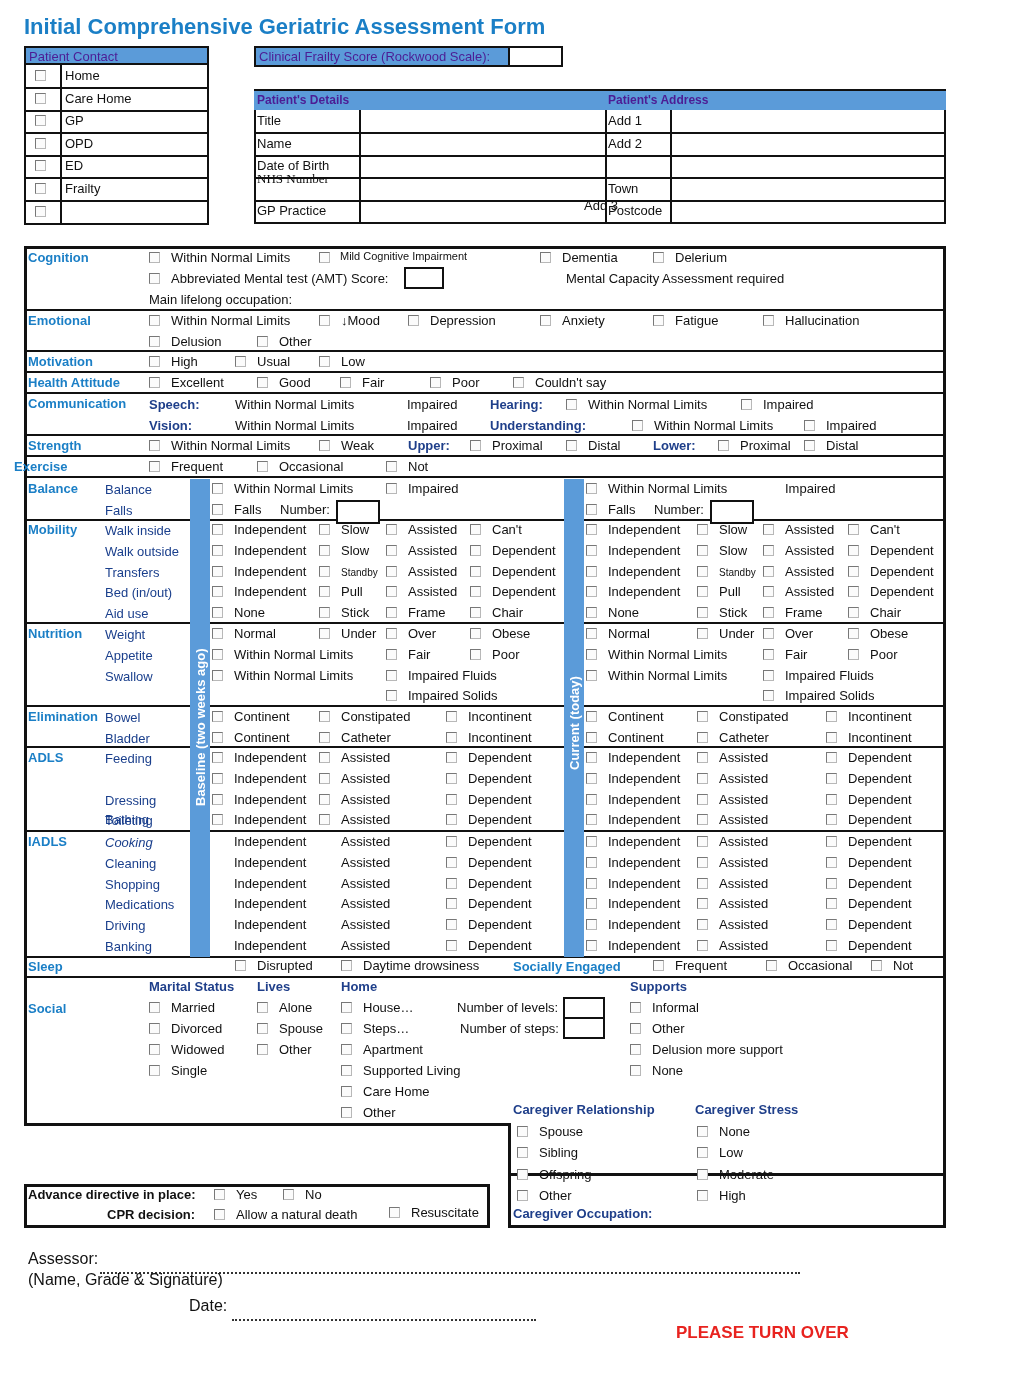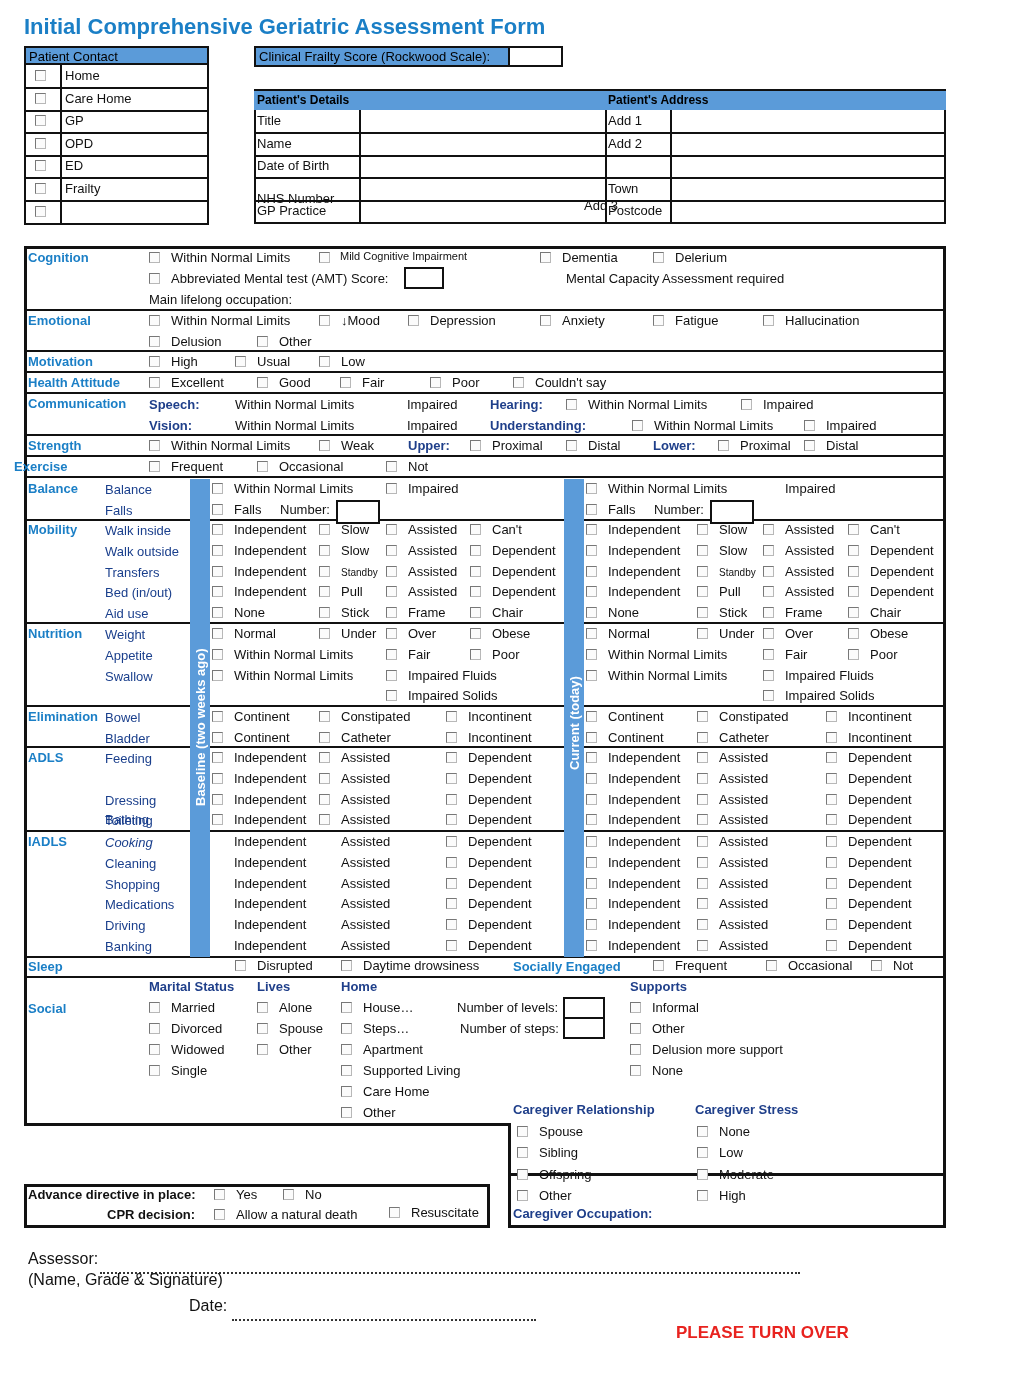--- a/index.html
+++ b/index.html
@@ -1,20 +1,20 @@
 <!DOCTYPE html>
 <html><head>
 <meta charset="utf-8">
 <style>
   html, body { margin: 0; padding: 0; background: #fff; }
   body { width: 1010px; height: 1400px; position: relative; overflow: hidden;
          font-family: "Liberation Sans", sans-serif; color: #111; font-size: 13px; }
   .abs { position: absolute; white-space: nowrap; }
   .title { left: 24px; top: 14px; font-size: 22px; font-weight: bold; color: #1b7fc6; }
-  .hdr { background: #5b9bd9; color: #000000; }
+  .hdr { background: #5b9bd9; color: #4c1d95; }
   .cb { position: absolute; width: 11px; height: 11px; border: 1px solid #b8b8b8;
         border-top-color: #777; border-left-color: #777; background: #fbfbfb; box-sizing: border-box; }
   .blue { color: #1b7fc6; font-weight: bold; }
   .navy { color: #1f3f8a; font-weight: bold; }
   .lbl { color: #1a3f8c; }
   .box { position: absolute; border: 2px solid #111; box-sizing: border-box; }
   .hline { position: absolute; height: 2px; background: #111; }
   .vline { position: absolute; width: 2px; background: #111; }
   .vbar { position: absolute; background: #5b9bd9; }
   .vtext { position: absolute; color: #fff; font-weight: bold; font-size: 13px;
@@ -88,21 +88,21 @@
     <div class="box" style="left:254px;top:155.2px;width:353px;height:24px;border-top-width:0;"></div>
     <div class="vline" style="left:359px;top:155.2px;height:23px;"></div>
     <div class="abs " style="left:257px;top:158.2px;">Date of Birth</div>
     <div class="abs" style="left:362px;top:155.2px;width:243px;height:21px;"></div>
     <div class="box" style="left:605px;top:155.2px;width:341px;height:24px;border-top-width:0;"></div>
     <div class="vline" style="left:670px;top:155.2px;height:23px;"></div>
     <div class="abs " style="left:584px;top:158.2px;margin-top:40px;">Add 3</div>
     <div class="abs" style="left:673px;top:155.2px;width:270px;height:21px;"></div>
     <div class="box" style="left:254px;top:177.8px;width:353px;height:24px;border-top-width:0;"></div>
     <div class="vline" style="left:359px;top:177.8px;height:23px;"></div>
-    <div class="abs " style="left:257px;top:191px;">NHS Number</div>
+    <div class="abs " style="left:257px;top:171px;font-family:Liberation Serif, serif;">NHS Number</div>
     <div class="abs" style="left:362px;top:177.8px;width:243px;height:21px;"></div>
     <div class="box" style="left:605px;top:177.8px;width:341px;height:24px;border-top-width:0;"></div>
     <div class="vline" style="left:670px;top:177.8px;height:23px;"></div>
     <div class="abs " style="left:608px;top:180.8px;">Town</div>
     <div class="abs" style="left:673px;top:177.8px;width:270px;height:21px;"></div>
     <div class="box" style="left:254px;top:200.4px;width:353px;height:24px;border-top-width:0;"></div>
     <div class="vline" style="left:359px;top:200.4px;height:23px;"></div>
     <div class="abs " style="left:257px;top:203.4px;">GP Practice</div>
     <div class="abs" style="left:362px;top:200.4px;width:243px;height:21px;"></div>
     <div class="box" style="left:605px;top:200.4px;width:341px;height:24px;border-top-width:0;"></div>

